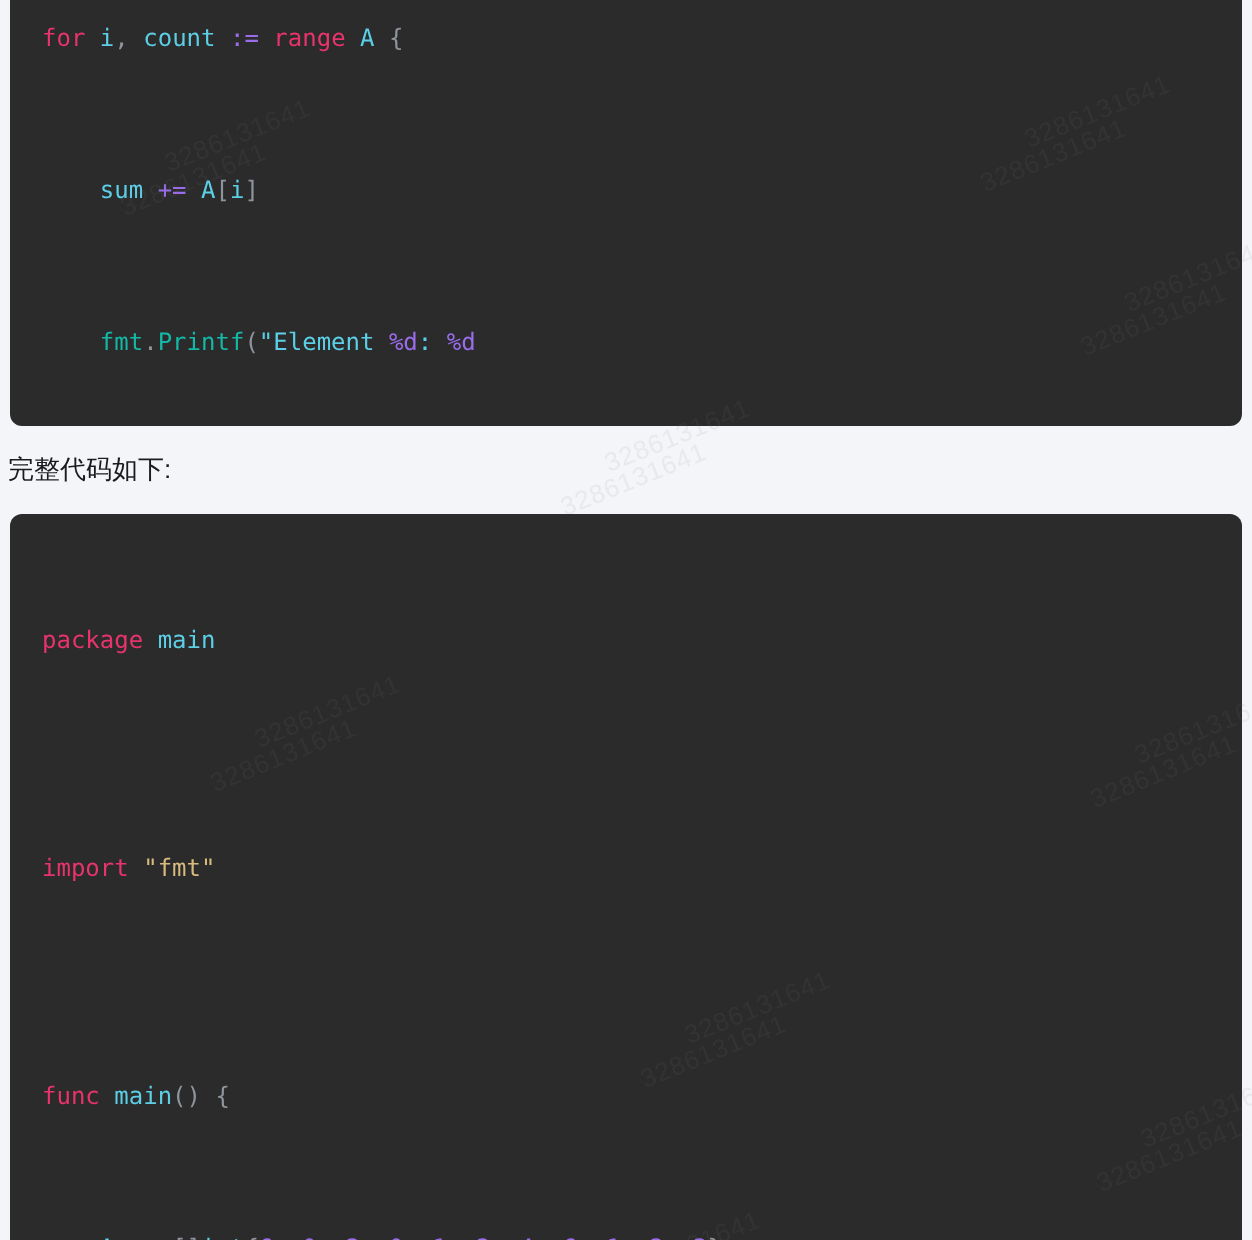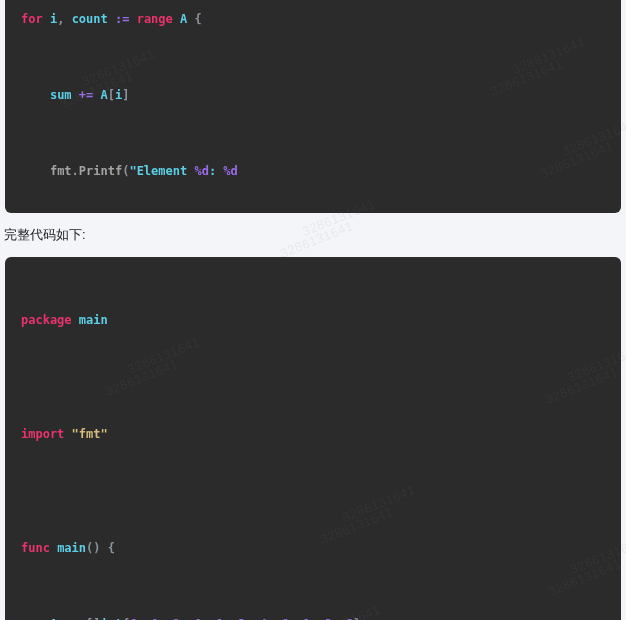--- a/index.html
+++ b/index.html
@@ -75,33 +75,32 @@
     line-height: 38px;
     color: #b9bcc2;
     white-space: pre;
     position: relative;
     z-index: 2;
   }
   pre.code .ln {
     display: block;
     padding-left: 16px;
     height: 38px;
-    font-weight: bold;
   }
 
   
   .kw   { color: #e8336d; }   
   .id   { color: #5ccfe6; }   
   .op   { color: #9a6ceb; }   
   .num  { color: #9a6ceb; }
   .punc { color: #8f949c; }   
   .str  { color: #5ccfe6; }   
   .strv { color: #d7ba7d; }   
   .fmtv { color: #9a6ceb; }   
-  .fn   { color: #a3a3a3; text-align: right; }   
+  .fn   { color: #14b8a6; text-align: right; }   
 
   
   .prose {
     position: absolute;
     left: 4px;
     top: 226px;
     font-family: "Liberation Sans", sans-serif;
     font-size: 13px;
     line-height: 18px;
     color: #1b1b1f;

